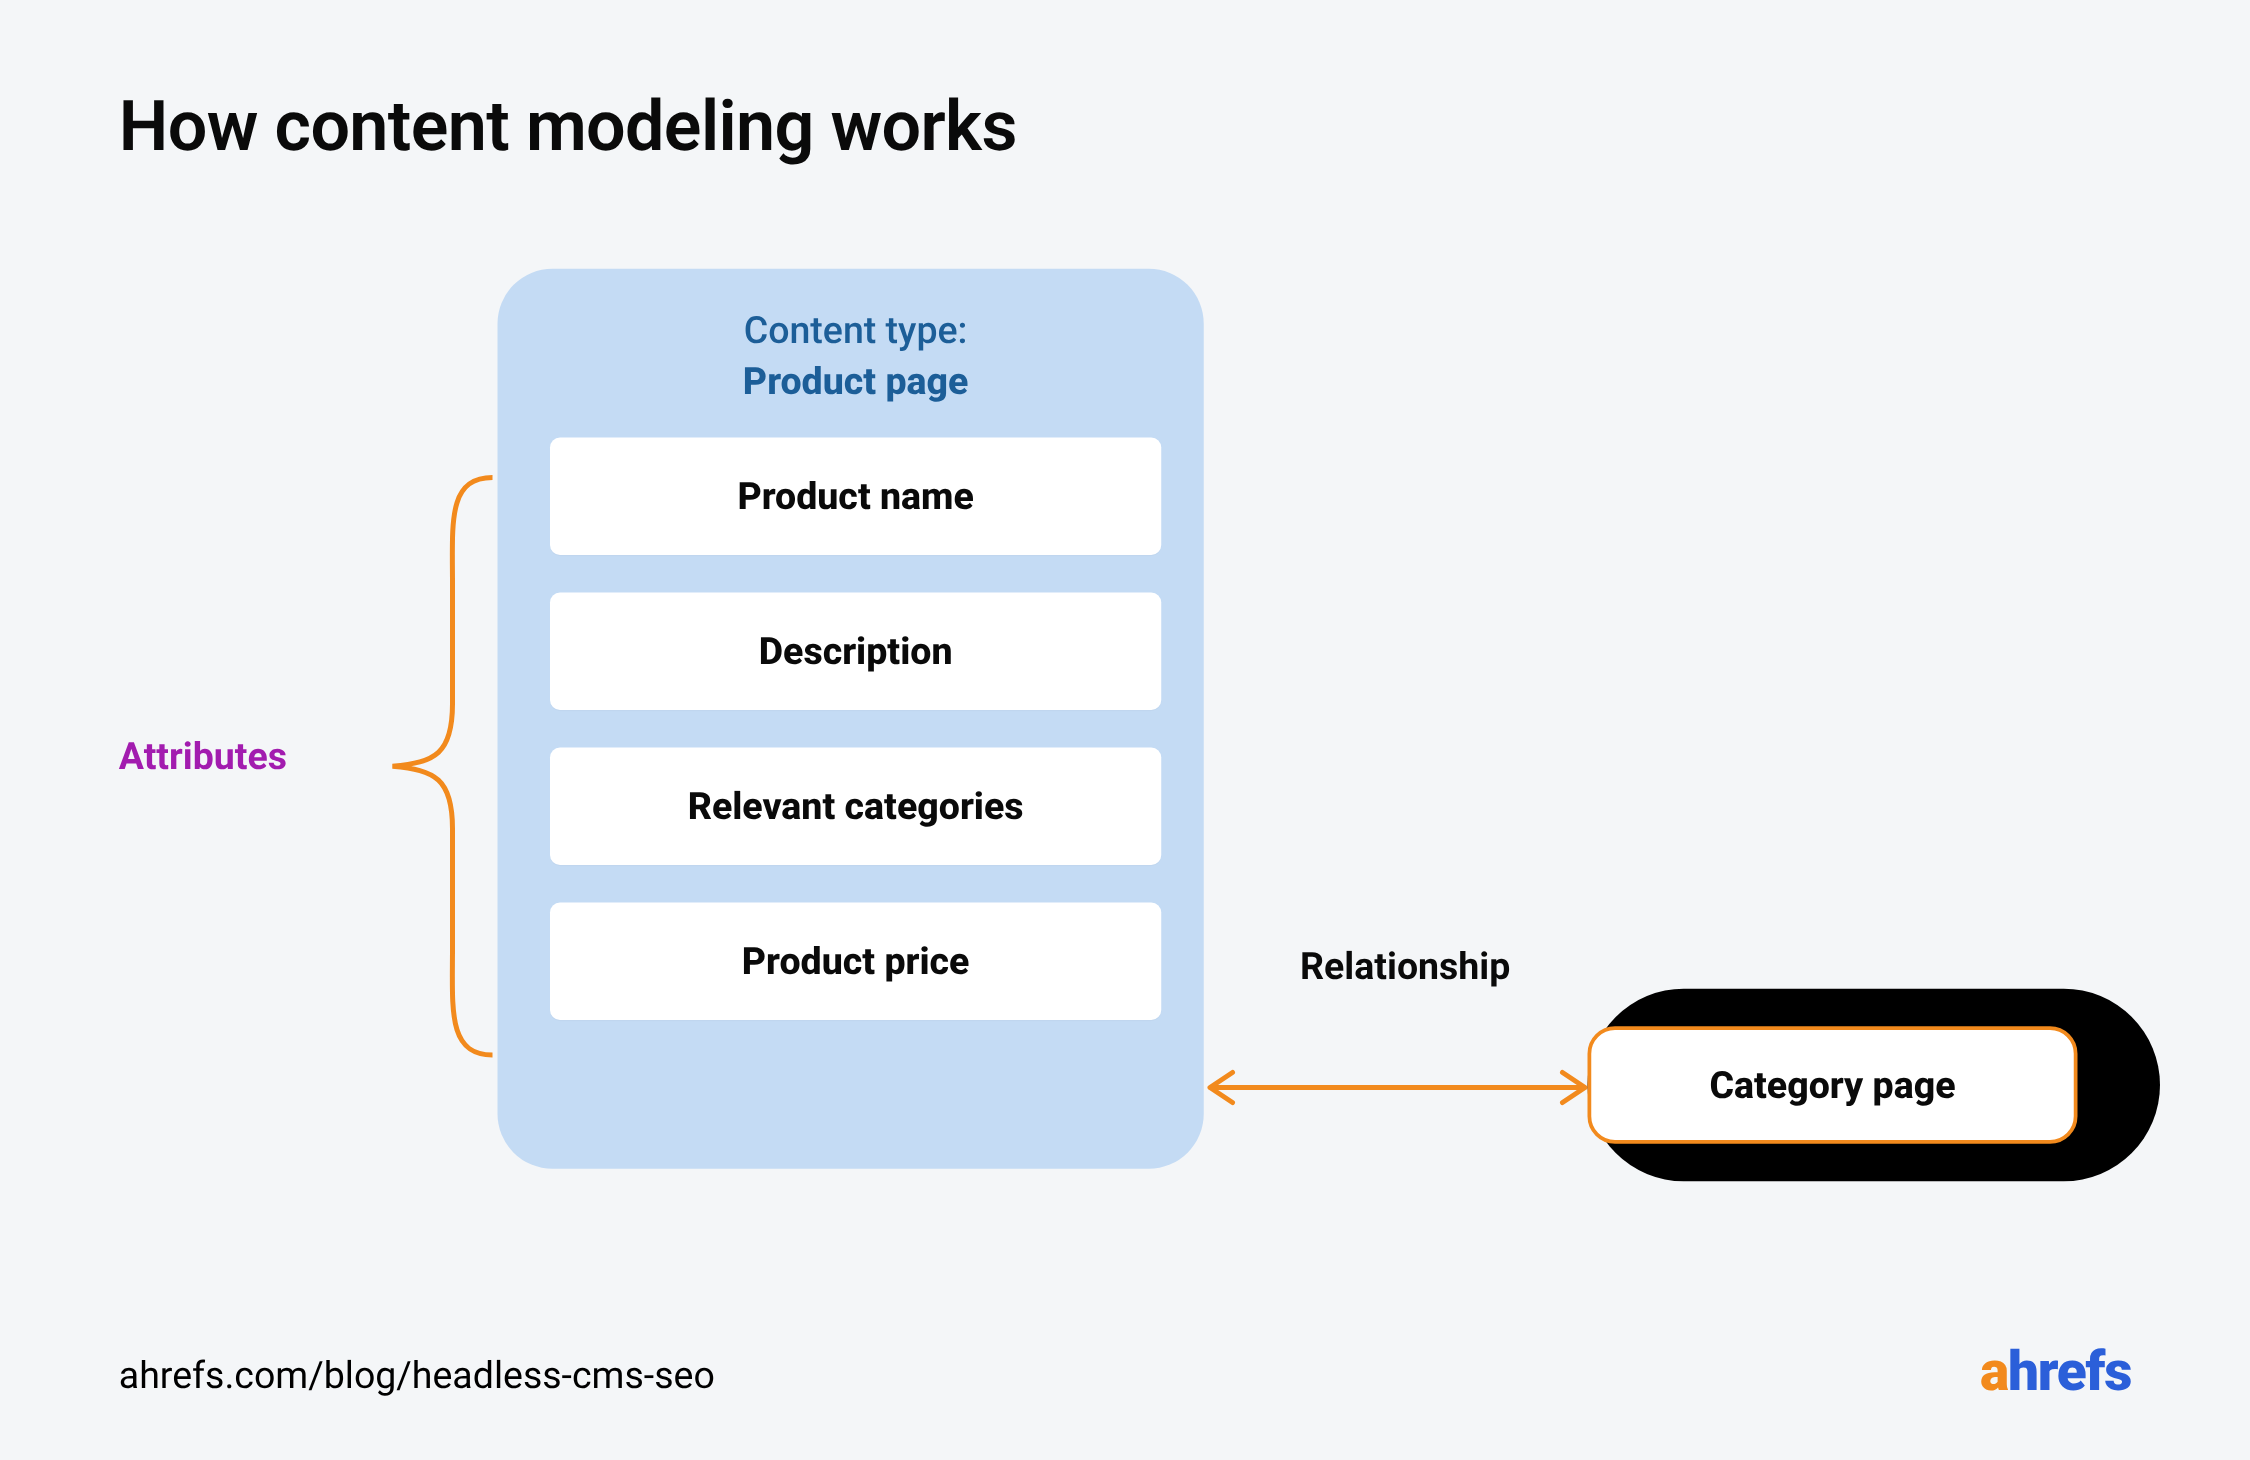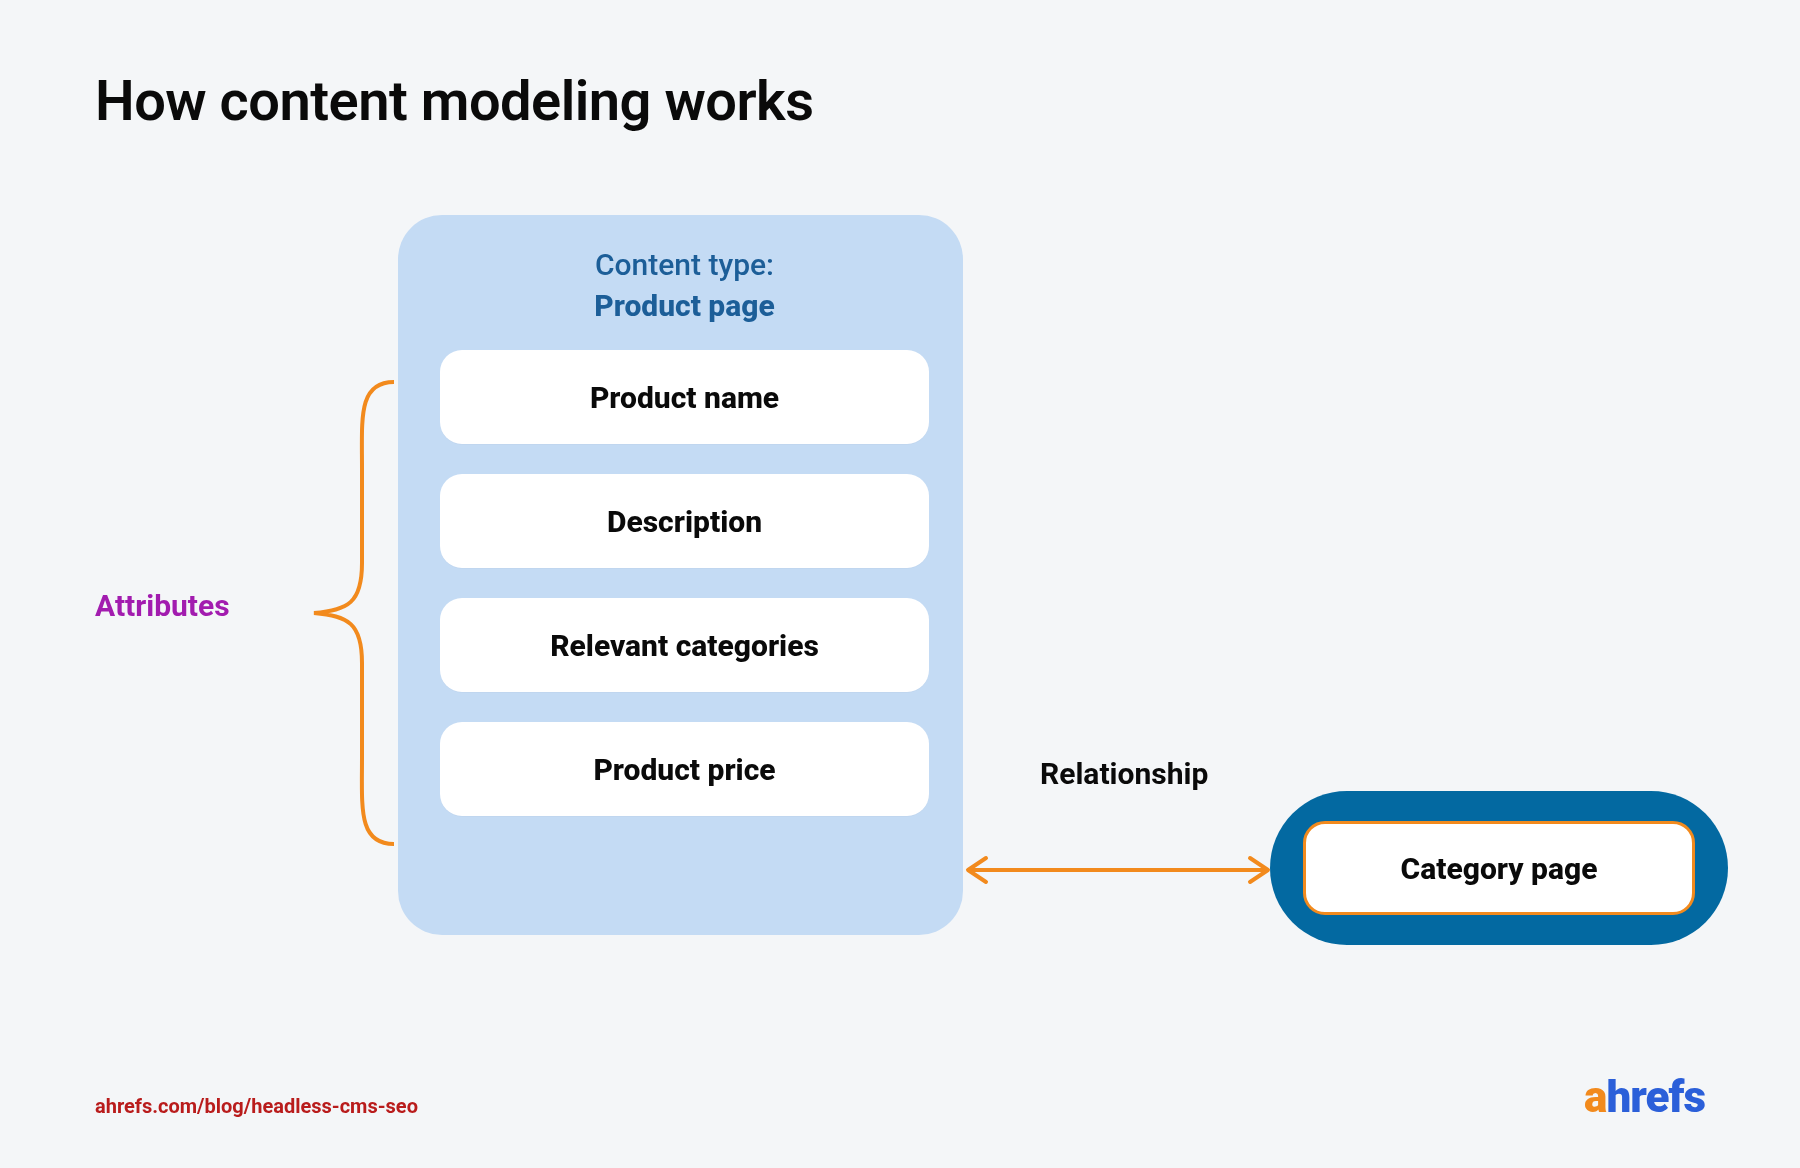--- a/index.html
+++ b/index.html
@@ -42,21 +42,21 @@
     font-size: 30px;
     line-height: 1.35;
     color: #1c5e98;
     margin-bottom: 24px;
   }
   .ct-header .label { font-weight: 500; }
   .ct-header .name  { font-weight: 800; }
   .attr-list { display: flex; flex-direction: column; gap: 30px; }
   .attr {
     background: #ffffff;
-    border-radius: 22px;
+    border-radius: 8px;
     height: 94px;
     display: flex;
     align-items: center;
     justify-content: center;
     font-size: 30px;
     font-weight: 800;
     color: #0a0a0a;
     box-shadow: 0 1px 0 rgba(0,0,0,0.02);
   }
   
@@ -77,25 +77,25 @@
     font-weight: 700;
     color: #0a0a0a;
   }
   
   .category-outer {
     position: absolute;
     left: 1270px;
     top: 791px;
     width: 458px;
     height: 154px;
-    background: #0369a1;
+    background: #000000;
     border-radius: 80px;
     display: flex;
     align-items: center;
-    justify-content: center;
+    justify-content: flex-start;
   }
   .category-inner {
     width: 392px;
     height: 94px;
     background: #ffffff;
     border: 3px solid #f28a1d;
     border-radius: 22px;
     display: flex;
     align-items: center;
     justify-content: center;
@@ -117,23 +117,23 @@
     left: 962px;
     top: 850px;
     width: 312px;
     height: 40px;
   }
   
   .footer-url {
     position: absolute;
     left: 95px;
     bottom: 50px;
-    font-size: 20px;
-    color: #b91c1c;
-    font-weight: 700;
+    font-size: 30px;
+    color: #000000;
+    font-weight: 400;
   }
   .brand {
     position: absolute;
     right: 95px;
     bottom: 45px;
     font-size: 44px;
     font-weight: 900;
     letter-spacing: -1px;
   }
   .brand .a1 { color: #f28a1d; }

